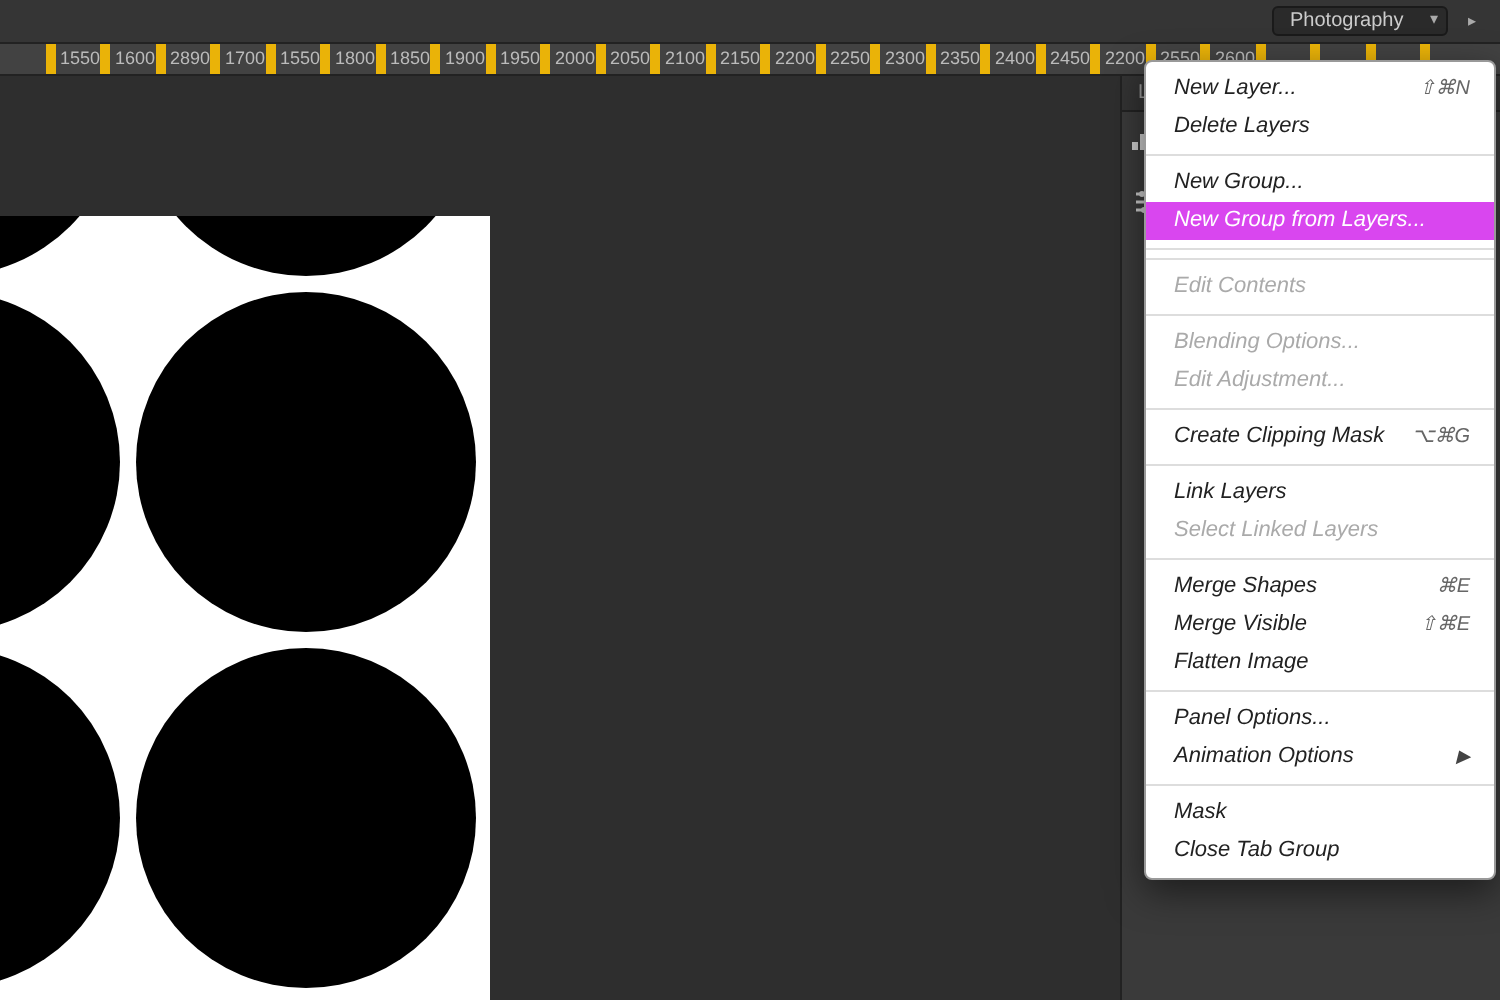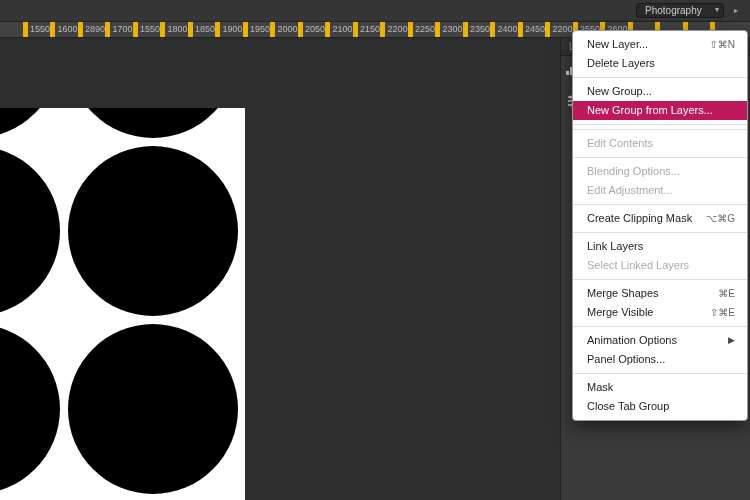--- a/index.html
+++ b/index.html
@@ -149,23 +149,24 @@
     padding: 4px 0;
     z-index: 100;
   }
   .menu-item {
     padding: 2px 12px 2px 14px;
     display: flex;
     justify-content: space-between;
     align-items: center;
     cursor: pointer;
     line-height: 15px;
+    font-style: italic;
   }
   .menu-item.highlighted {
-    background: #be185d;
+    background: #d946ef;
     color: #fff;
   }
   .menu-item.disabled {
     color: #aaa;
     cursor: default;
   }
   .menu-sep {
     border-top: 1px solid #ddd;
     margin: 4px 0;
   }
@@ -297,28 +298,31 @@
     </div>
     <div class="menu-sep"></div>
     <div class="menu-item">
       <span>Merge Shapes</span>
       <span class="menu-shortcut">⌘E</span>
     </div>
     <div class="menu-item">
       <span>Merge Visible</span>
       <span class="menu-shortcut">⇧⌘E</span>
     </div>
-    <div class="menu-sep"></div>
+    <div class="menu-item">
+      <span>Flatten Image</span>
+    </div>
+    <div class="menu-sep"></div>
+    <div class="menu-item">
+      <span>Panel Options...</span>
+    </div>
     <div class="menu-item">
       <span>Animation Options</span>
       <span class="menu-submenu-arrow">▶</span>
     </div>
-    <div class="menu-item">
-      <span>Panel Options...</span>
-    </div>
     <div class="menu-sep"></div>
     <div class="menu-item">
       <span>Mask</span>
     </div>
     <div class="menu-item">
       <span>Close Tab Group</span>
     </div>
   </div>
 
 </body></html>

